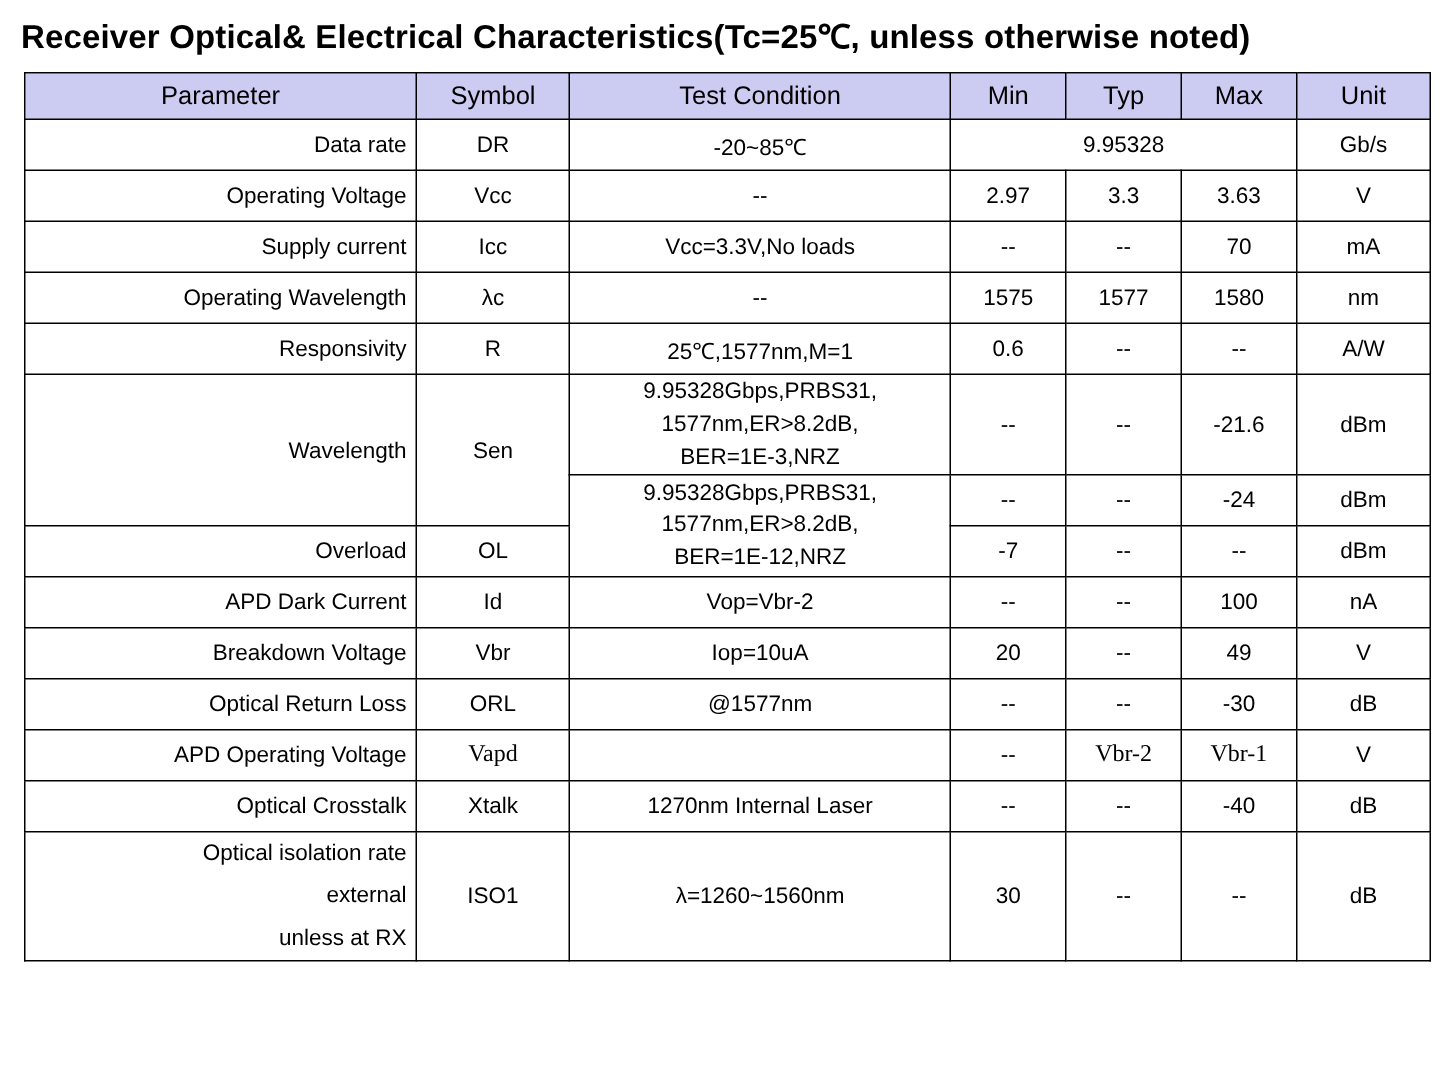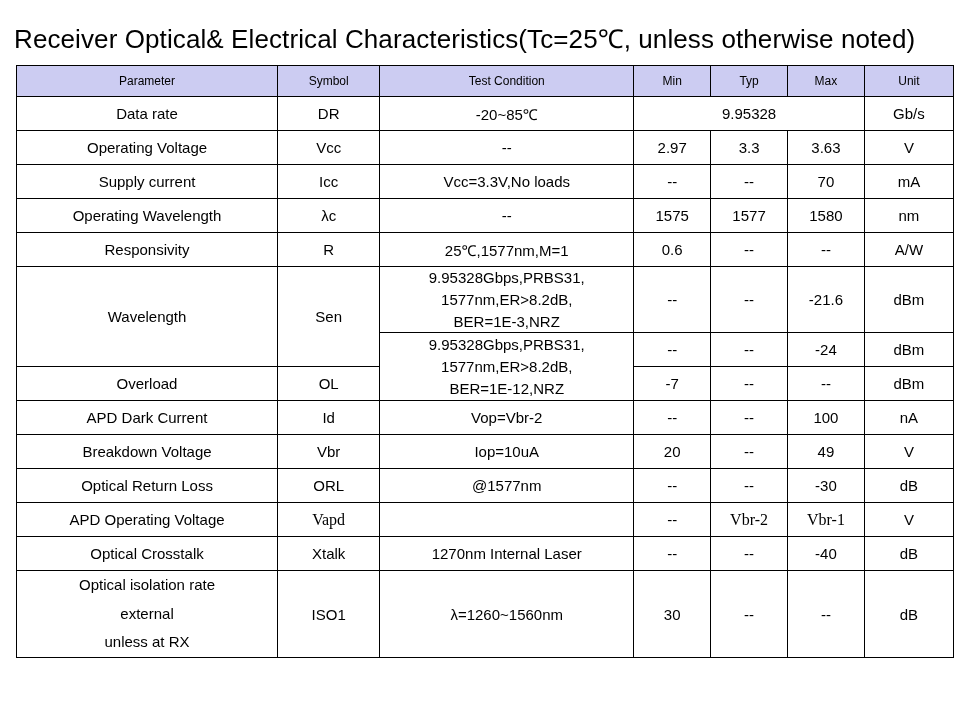--- a/index.html
+++ b/index.html
@@ -14,24 +14,24 @@
     color: #000000;
     overflow: hidden;
   }
   .page {
     position: relative;
     width: 969px;
     height: 711px;
     box-sizing: border-box;
   }
   .doc-title {
-    font-size: 26px;
-    font-weight: normal;
+    font-size: 22px;
+    font-weight: bold;
     line-height: 1.2;
-    padding: 24px 0 10px 14px;
+    padding: 12px 0 10px 14px;
     letter-spacing: 0.1px;
     white-space: nowrap;
   }
   .table-wrap {
     padding: 0 14px 0 16px;
   }
   table.spec {
     border-collapse: collapse;
     table-layout: fixed;
     width: 938px;
@@ -41,32 +41,32 @@
     border: 1px solid #000000;
     padding: 0 6px;
     vertical-align: middle;
     font-weight: normal;
   }
   thead th {
     background: #ccccf2;
     font-weight: bold;
     text-align: center;
     height: 30px;
-    font-size: 12px;
+    font-size: 17px;
   }
   .c-param { width: 258px; }
   .c-symbol { width: 101px; }
   .c-cond { width: 251px; }
   .c-min { width: 76px; }
   .c-typ { width: 76px; }
   .c-max { width: 76px; }
   .c-unit { width: 88px; }
 
   td.param {
-    text-align: center;
+    text-align: right;
     padding-left: 10px;
     height: 33px;
   }
   td.center {
     text-align: center;
   }
   td.tall {
     height: 33px;
   }
   .multi {

